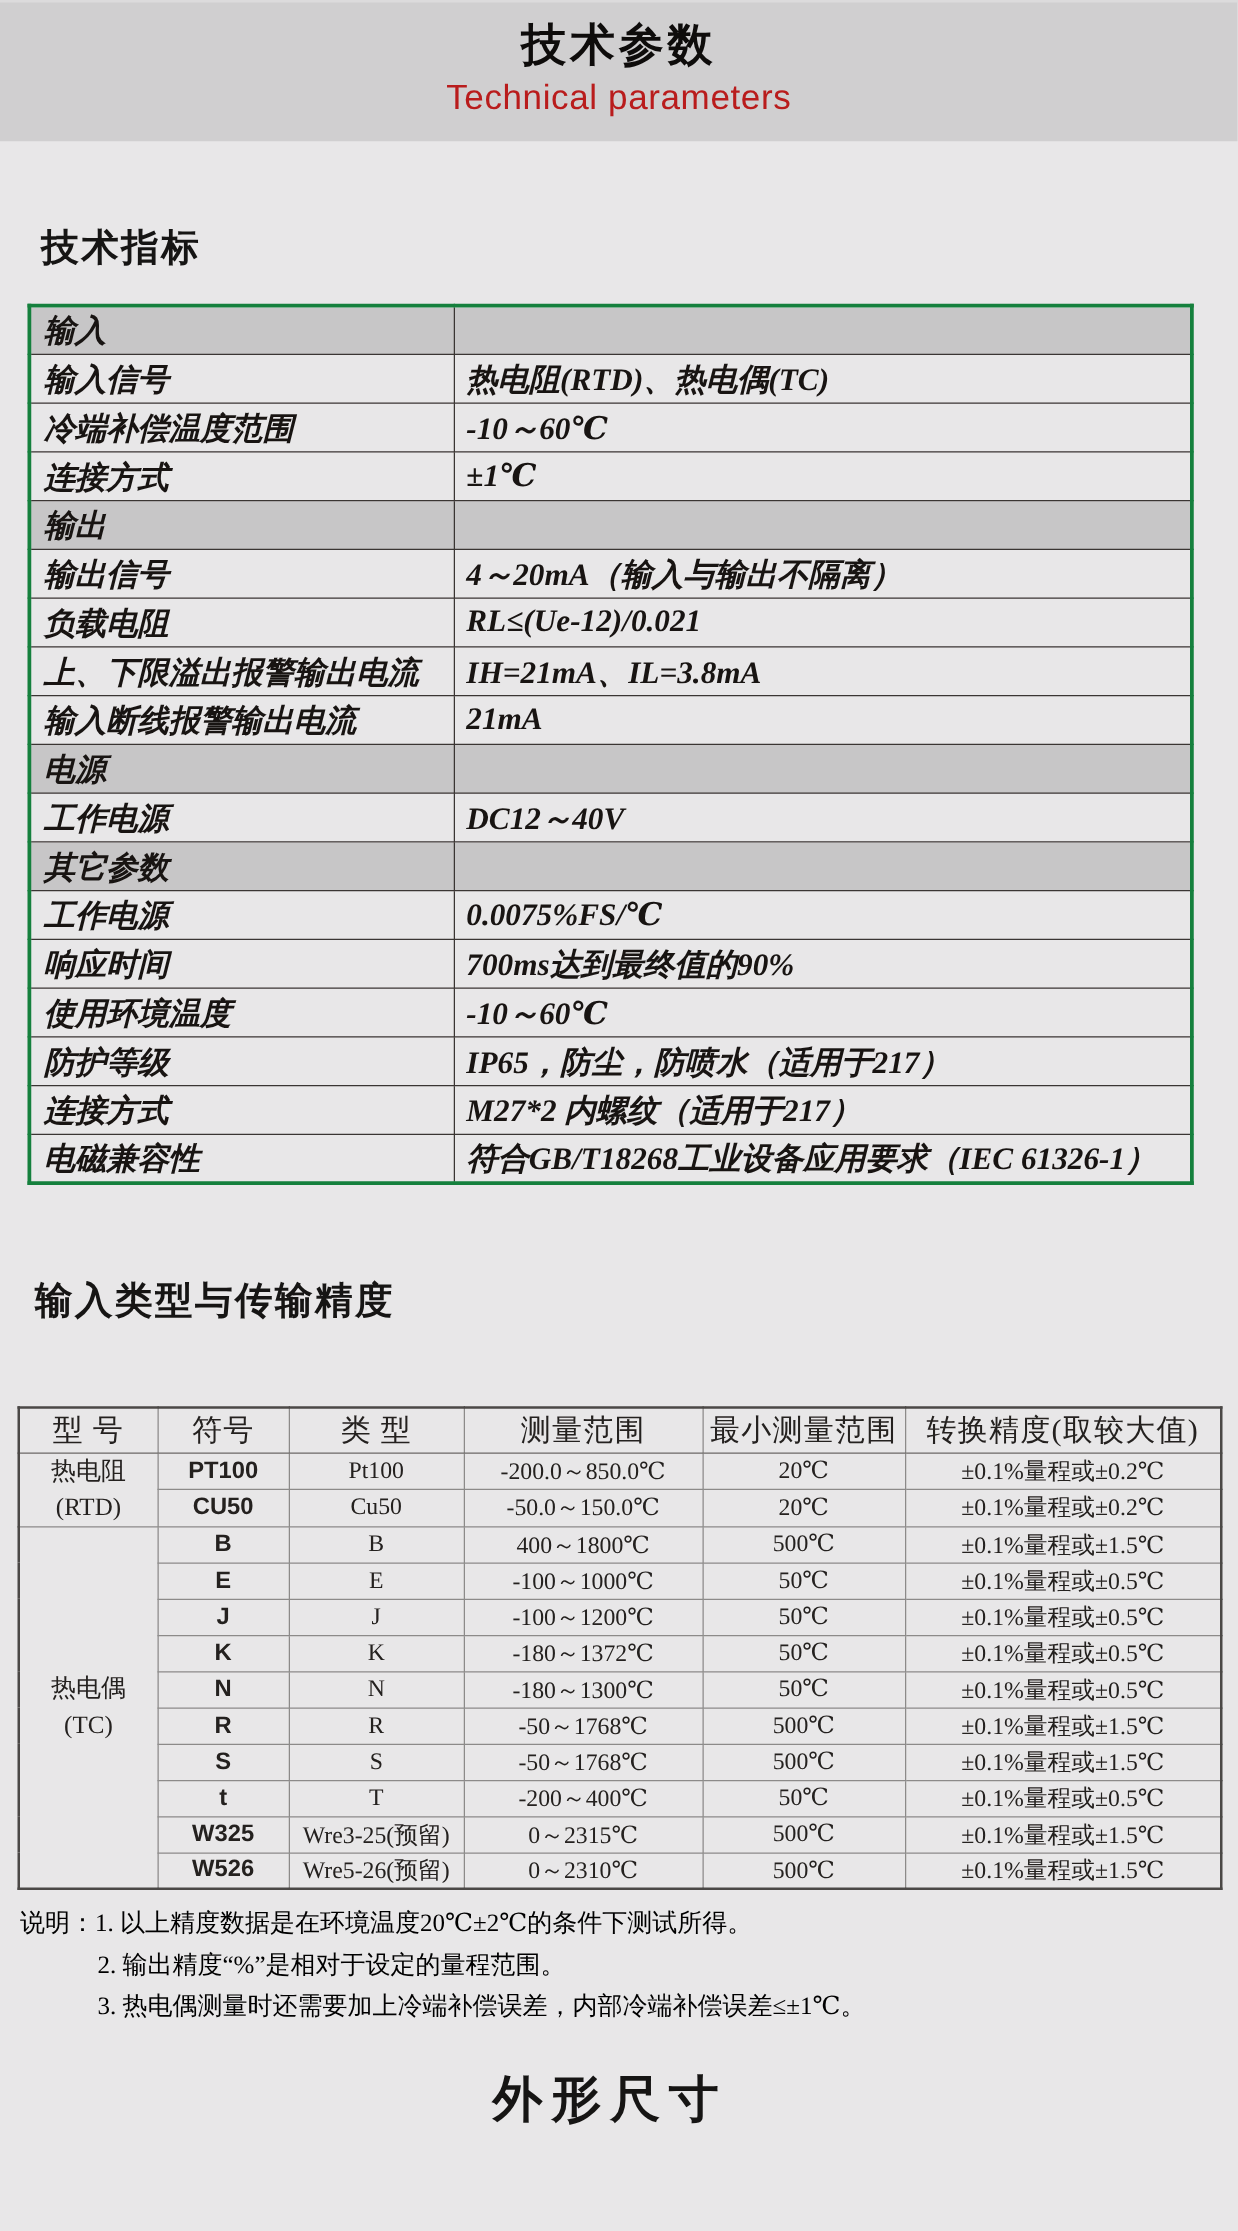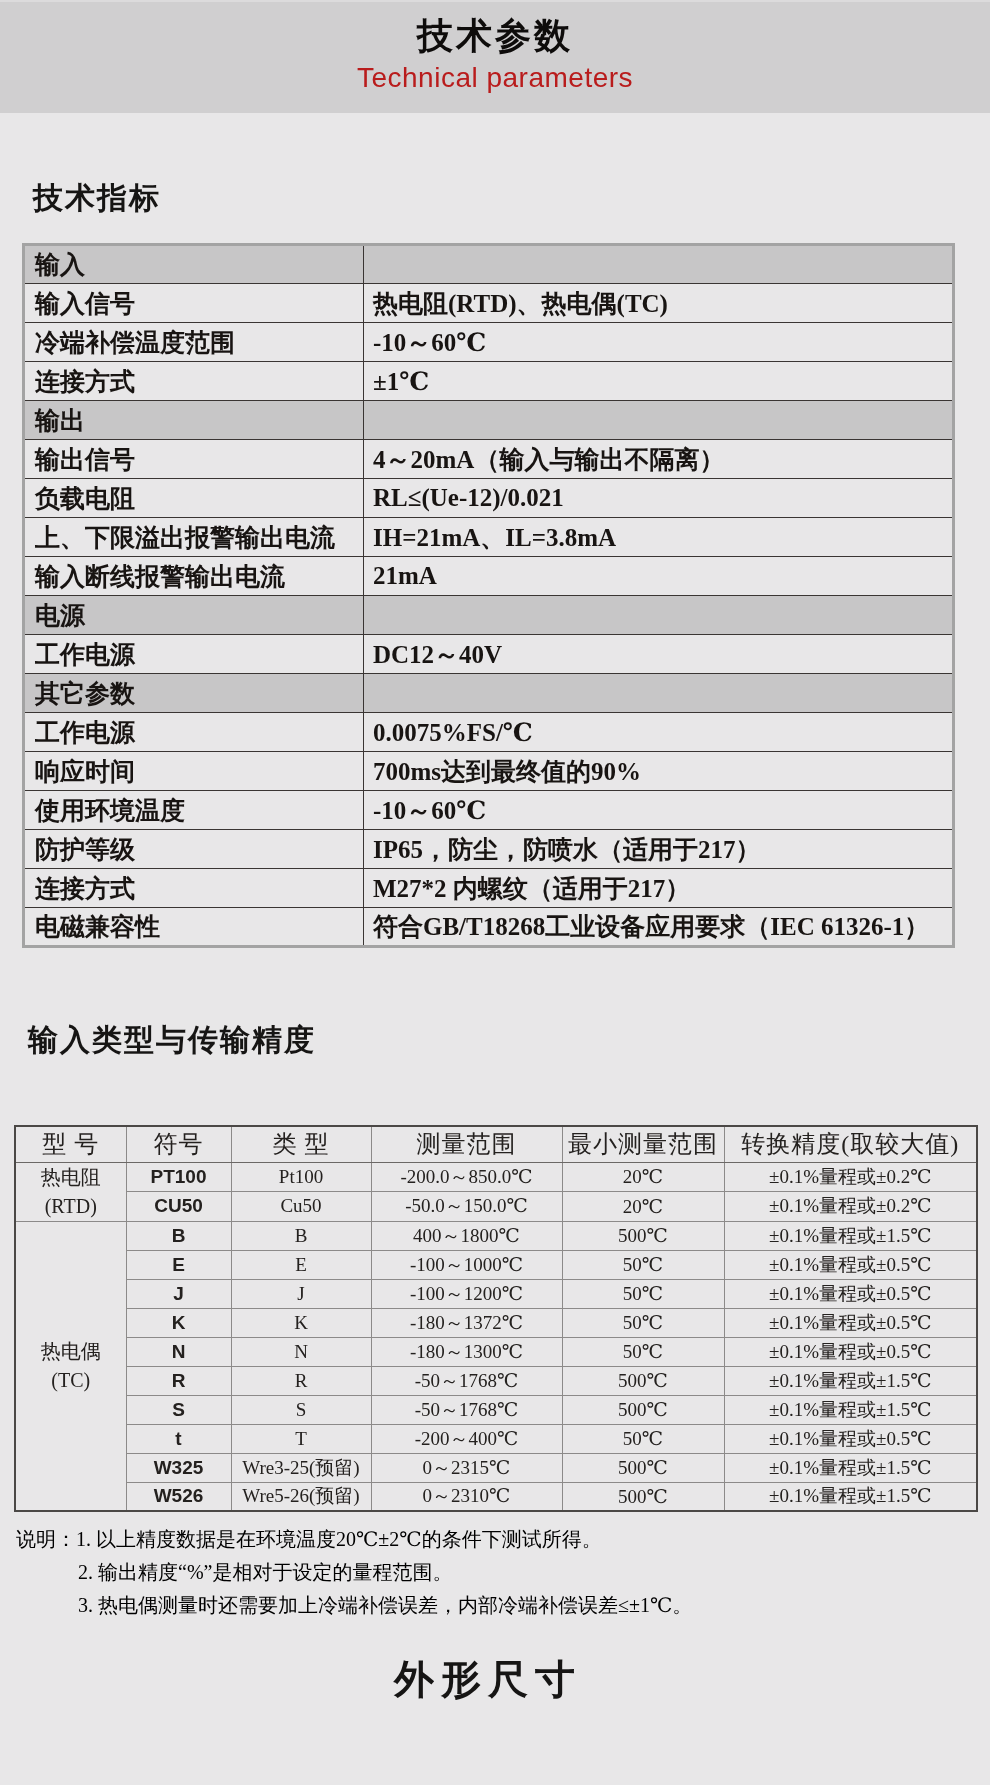--- a/index.html
+++ b/index.html
@@ -53,21 +53,22 @@
   
   table.spec {
     position: absolute; top: 243px; left: 22px;
     width: 933px;
     border-collapse: collapse;
     table-layout: fixed;
     font-family: "Liberation Serif", "DejaVu Serif", serif;
     font-weight: bold;
     font-size: 25px;
     color: #181412;
-    border: 3px solid #a3a3a3;
+    border: 3px solid #15803d;
+    font-style: italic;
   }
   table.spec tr { height: 39px; }
   table.spec td {
     border: 1.5px solid #3a3533;
     padding: 0 4px 0 10px;
     vertical-align: middle;
     overflow: hidden;
     white-space: nowrap;
   }
   table.spec tr.sec td { background: #c7c6c7; }

